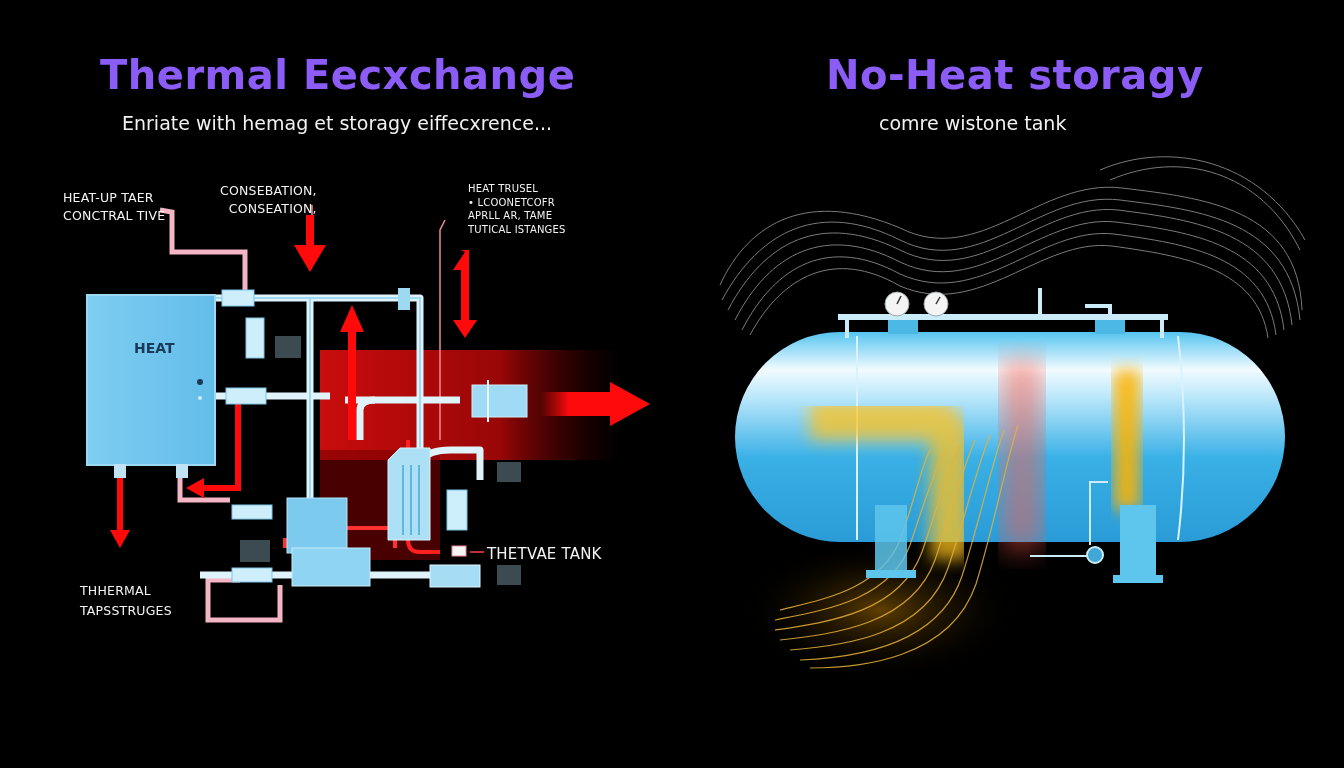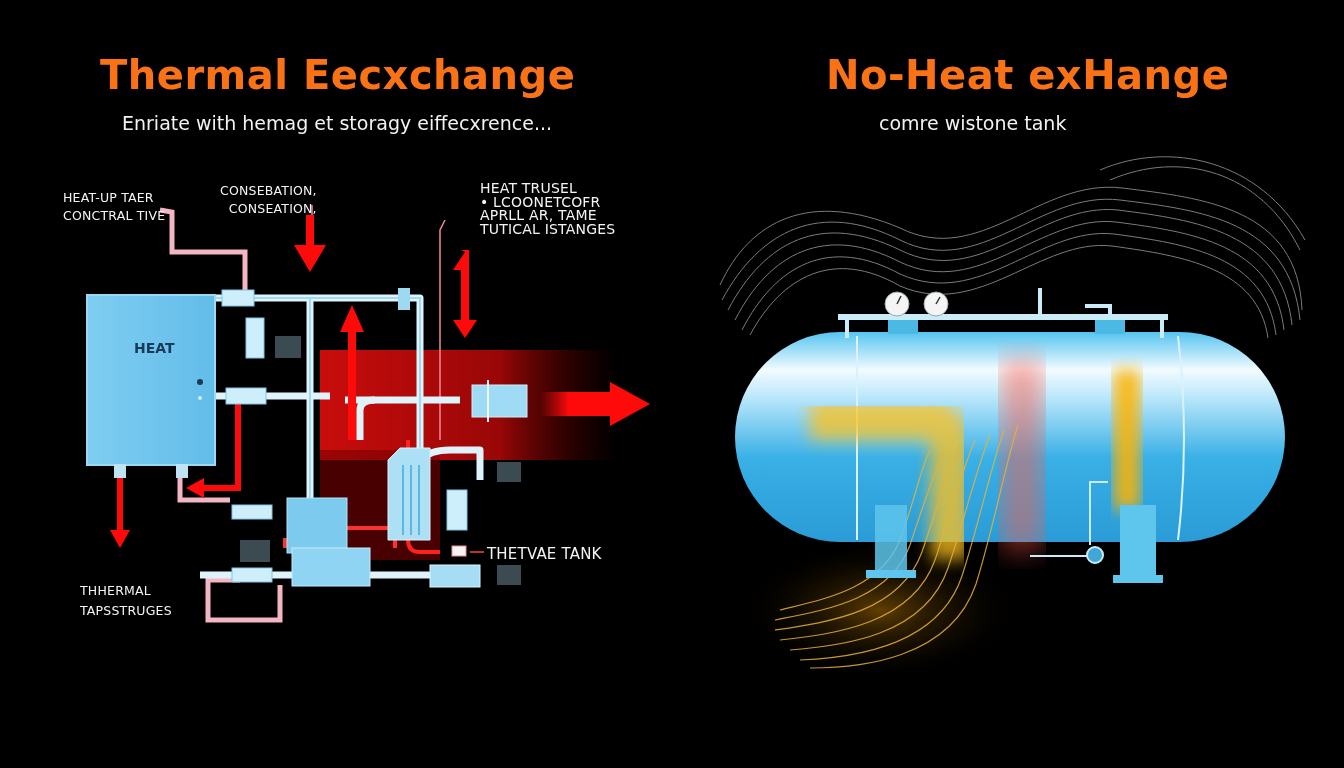--- a/index.html
+++ b/index.html
@@ -1,28 +1,28 @@
 <!DOCTYPE html>
 <html><head>
 <meta charset="utf-8">
 <style>
   html, body { margin: 0; padding: 0; background: #000; }
   body { width: 1344px; height: 768px; overflow: hidden; position: relative; font-family: "DejaVu Sans", sans-serif; }
-  .title { position: absolute; color: #f97316; font-weight: bold; font-size: 40px; letter-spacing: 0.5px; white-space: nowrap; }
+  .title { position: absolute; color: #8b5cf6; font-weight: bold; font-size: 40px; letter-spacing: 0.5px; white-space: nowrap; }
   .subtitle { position: absolute; color: #f2f2f2; font-size: 19px; white-space: nowrap; }
   .lbl { position: absolute; color: #f4f4f4; font-size: 12.5px; line-height: 18px; white-space: pre; text-transform: uppercase; letter-spacing: 0.2px; font-family: "DejaVu Sans", sans-serif; }
   svg { position: absolute; left: 0; top: 0; }
   .heat-text { position: absolute; color: #1a3a5a; font-size: 14px; font-weight: bold; }
 </style>
 </head>
 <body>
 
 <div class="title" style="left:100px;top:52px;">Thermal Eecxchange</div>
 <div class="subtitle" style="left:122px;top:112px;">Enriate with hemag et storagy eiffecxrence...</div>
-<div class="title" style="left:826px;top:52px;">No-Heat exHange</div>
+<div class="title" style="left:826px;top:52px;">No-Heat storagy</div>
 <div class="subtitle" style="left:879px;top:112px;">comre wistone tank</div>
 
 <svg width="1344" height="768" viewBox="0 0 1344 768">
   <defs>
     <linearGradient id="redGlow" x1="0" x2="1" y1="0" y2="0">
       <stop offset="0" stop-color="#d40d0d" stop-opacity="0.95"></stop>
       <stop offset="0.6" stop-color="#b40808" stop-opacity="0.85"></stop>
       <stop offset="1" stop-color="#500000" stop-opacity="0"></stop>
     </linearGradient>
     <linearGradient id="arrowFade" x1="0" x2="1">
@@ -199,19 +199,19 @@
     <circle cx="936" cy="304" r="12" fill="#f4f4f4" stroke="#9aa"></circle>
     <line x1="936" y1="304" x2="940" y2="297" stroke="#333" stroke-width="1.5"></line>
   </g>
 </svg>
 
 <div class="heat-text" style="left:134px;top:340px;">HEAT</div>
 <div class="lbl" style="left:63px;top:189px;">HEAT-UP TAER
 CONCTRAL TIVE</div>
 <div class="lbl" style="left:220px;top:182px;text-align:right;">CONSEBATION,
 CONSEATION,</div>
-<div class="lbl" style="left:468px;top:182px;font-size:14px;line-height:13.5px;margin-left:12px;">HEAT TRUSEL
+<div class="lbl" style="left:468px;top:182px;font-size:10px;line-height:13.5px;">HEAT TRUSEL
 • LCOONETCOFR
 APRLL AR, TAME
 TUTICAL ISTANGES</div>
 <div class="lbl" style="left:80px;top:566px;line-height:20px;margin-top:15px;">THHERMAL
 TAPSSTRUGES</div>
 <div class="lbl" style="left:487px;top:545px;font-size:15px;">THETVAE TANK</div>
 
 </body></html>

